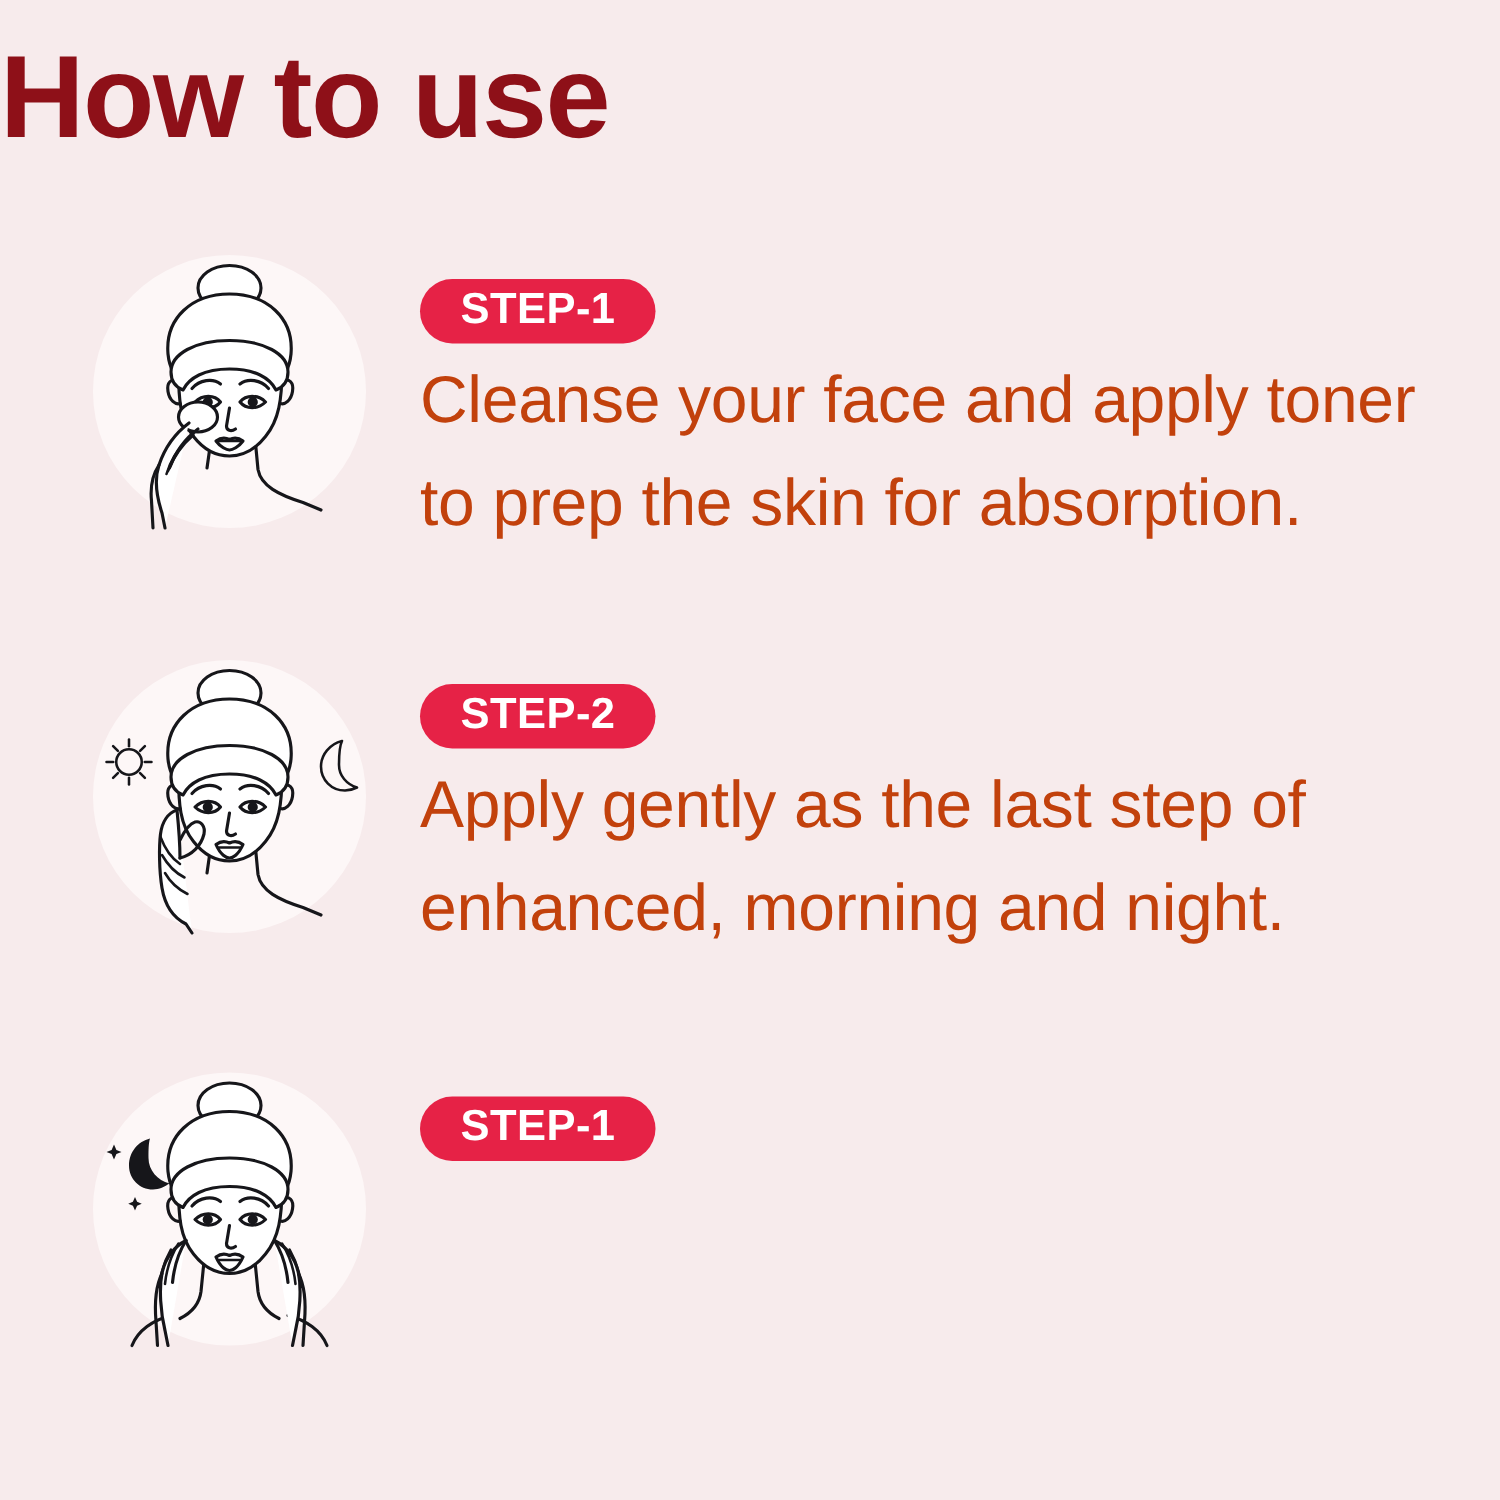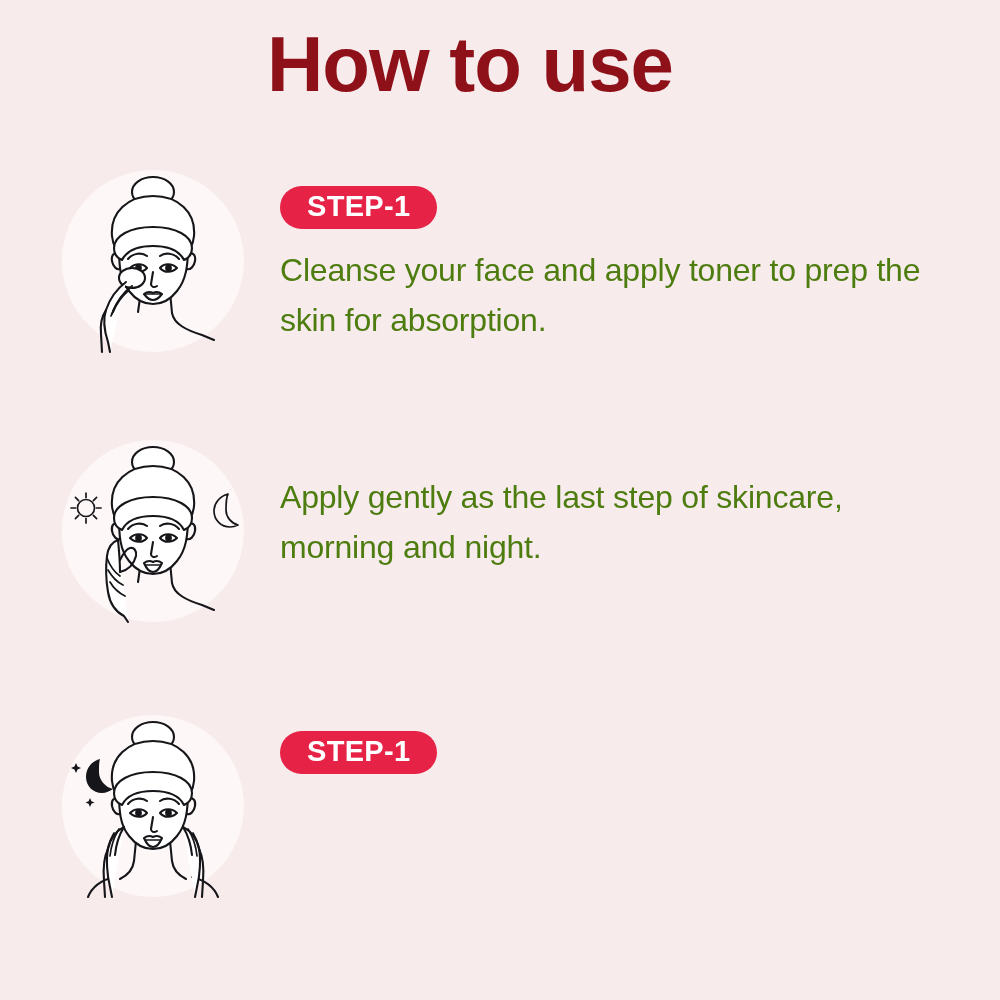--- a/index.html
+++ b/index.html
@@ -13,21 +13,21 @@
     font-family: "Liberation Sans", sans-serif;
     overflow: hidden;
     position: relative;
   }
 
   #page-title {
     position: absolute;
     top: 24px;
     left: 0;
     width: 940px;
-    text-align: center;
+    text-align: left;
     font-size: 78px;
     font-weight: bold;
     letter-spacing: -1px;
     color: #8e1018;
     line-height: 1.05;
   }
 
   .step-row {
     position: absolute;
     left: 0;
@@ -76,24 +76,24 @@
     color: #ffffff;
     font-size: 29px;
     font-weight: bold;
     letter-spacing: 0.3px;
     padding: 5px 27px 7px 27px;
     border-radius: 22px;
     line-height: 1.08;
   }
 
   .step-desc {
-    margin-top: 17px;
-    font-size: 32px;
+    margin-top: 4px;
+    font-size: 44px;
     line-height: 1.55;
-    color: #4d7c0f;
+    color: #c2410c;
     letter-spacing: -0.2px;
     max-width: 670px;
   }
 
   .ln {
     fill: none;
     stroke: #16161a;
     stroke-width: 2.1;
     stroke-linecap: round;
     stroke-linejoin: round;
@@ -212,21 +212,22 @@
       <path class="ln face-fill" d="M56 100 C50 102 46 108 45 116 C44 124 44 140 46 152 C48 164 54 172 62 176 L66 182"></path>
       <path class="ln" d="M56 100 C57 110 58 122 58 132"></path>
       <path class="ln-thin" d="M45 118 C48 126 52 132 58 136"></path>
       <path class="ln-thin" d="M46 130 C50 137 55 142 61 145"></path>
       <path class="ln-thin" d="M48 142 C52 149 57 153 63 156"></path>
       <path class="ln" d="M58 132 C66 130 72 124 74 116 C75 111 72 107 68 108 C64 109 61 114 58 120"></path>
     </svg>
   </div>
 
   <div class="text-col">
-    <div class="step-desc">Apply gently as the last step of skincare, morning and night.</div>
+    <div class="badge">STEP-2</div>
+    <div class="step-desc">Apply gently as the last step of enhanced, morning and night.</div>
   </div>
 </div>
 
 <div class="step-row r3">
 
   <div class="illus-wrap">
     <div class="illus-circle"></div>
     <svg class="illus-svg" viewBox="0 0 182 182">
 
       <g>

